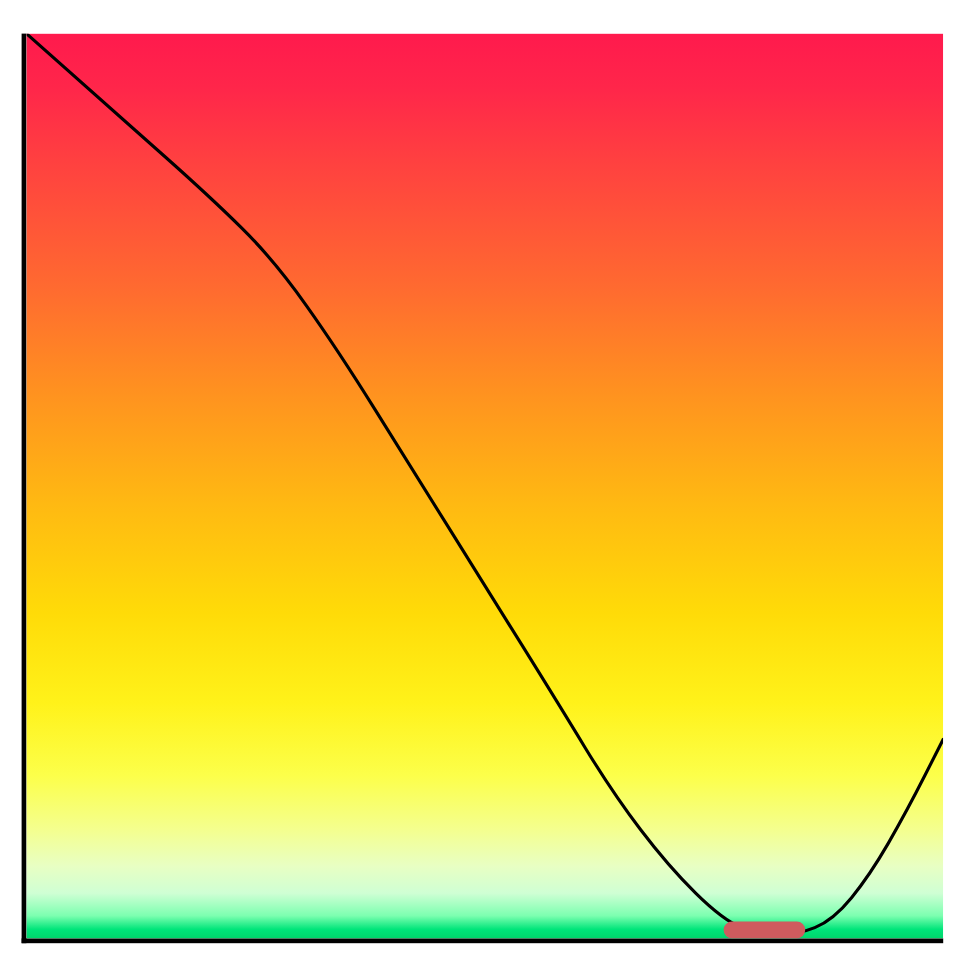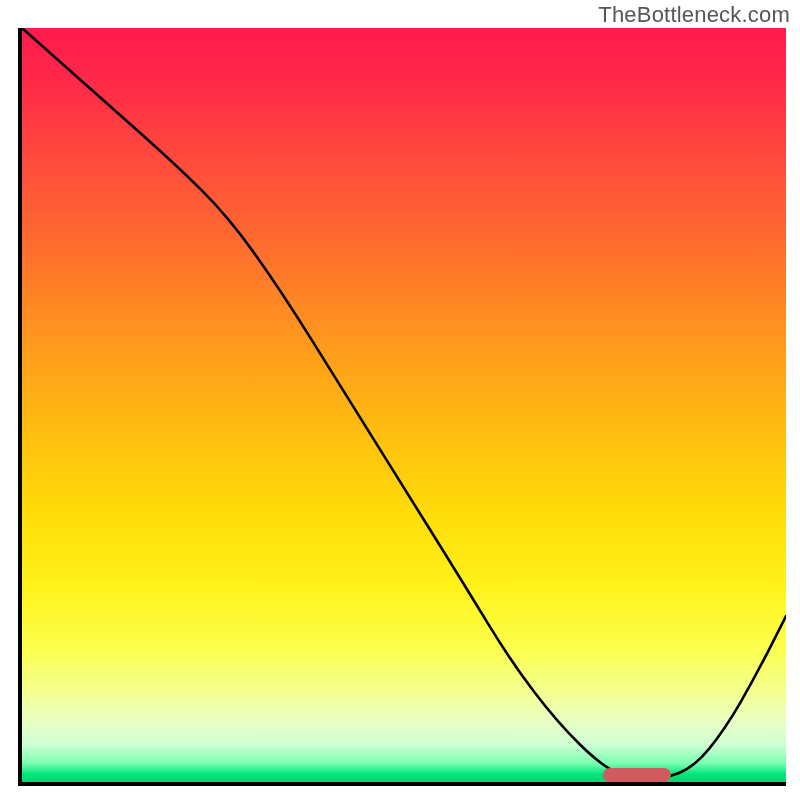--- a/index.html
+++ b/index.html
@@ -83,21 +83,20 @@
     height: 14px;
     border-radius: 7px;
     background: #cf5b5e;
   }
 </style>
 </head>
 <body>
 
 <div class="container">
 
-  <div class="watermark">TheBottleneck.com</div>
 
   <div class="plot-frame">
     <div class="gradient"></div>
 
     <svg class="curve" viewBox="0 0 764 754" preserveAspectRatio="none">
       <path d="M 0.0 0.0 Q 76.4 67.9 114.6 101.8 Q 152.8 135.7 179.5 162.1 Q 206.3 188.5 233.0 226.2 Q 259.8 263.9 290.3 312.9 Q 320.9 361.9 351.4 410.9 Q 382.0 459.9 412.6 509.0 Q 443.1 558.0 466.0 595.7 Q 489.0 633.4 511.9 663.5 Q 534.8 693.7 557.7 716.3 Q 580.6 738.9 595.9 745.0 Q 611.2 751.0 626.5 751.0 Q 641.8 751.0 657.0 745.0 Q 672.3 738.9 687.6 720.1 Q 702.9 701.2 718.2 674.8 Q 733.4 648.4 748.7 618.3 T 764.0 588.1"></path>
     </svg>
 
     <div class="marker" style="left: 580.64px; width: 68.76px; top: 740.214px;"></div>
   </div>

